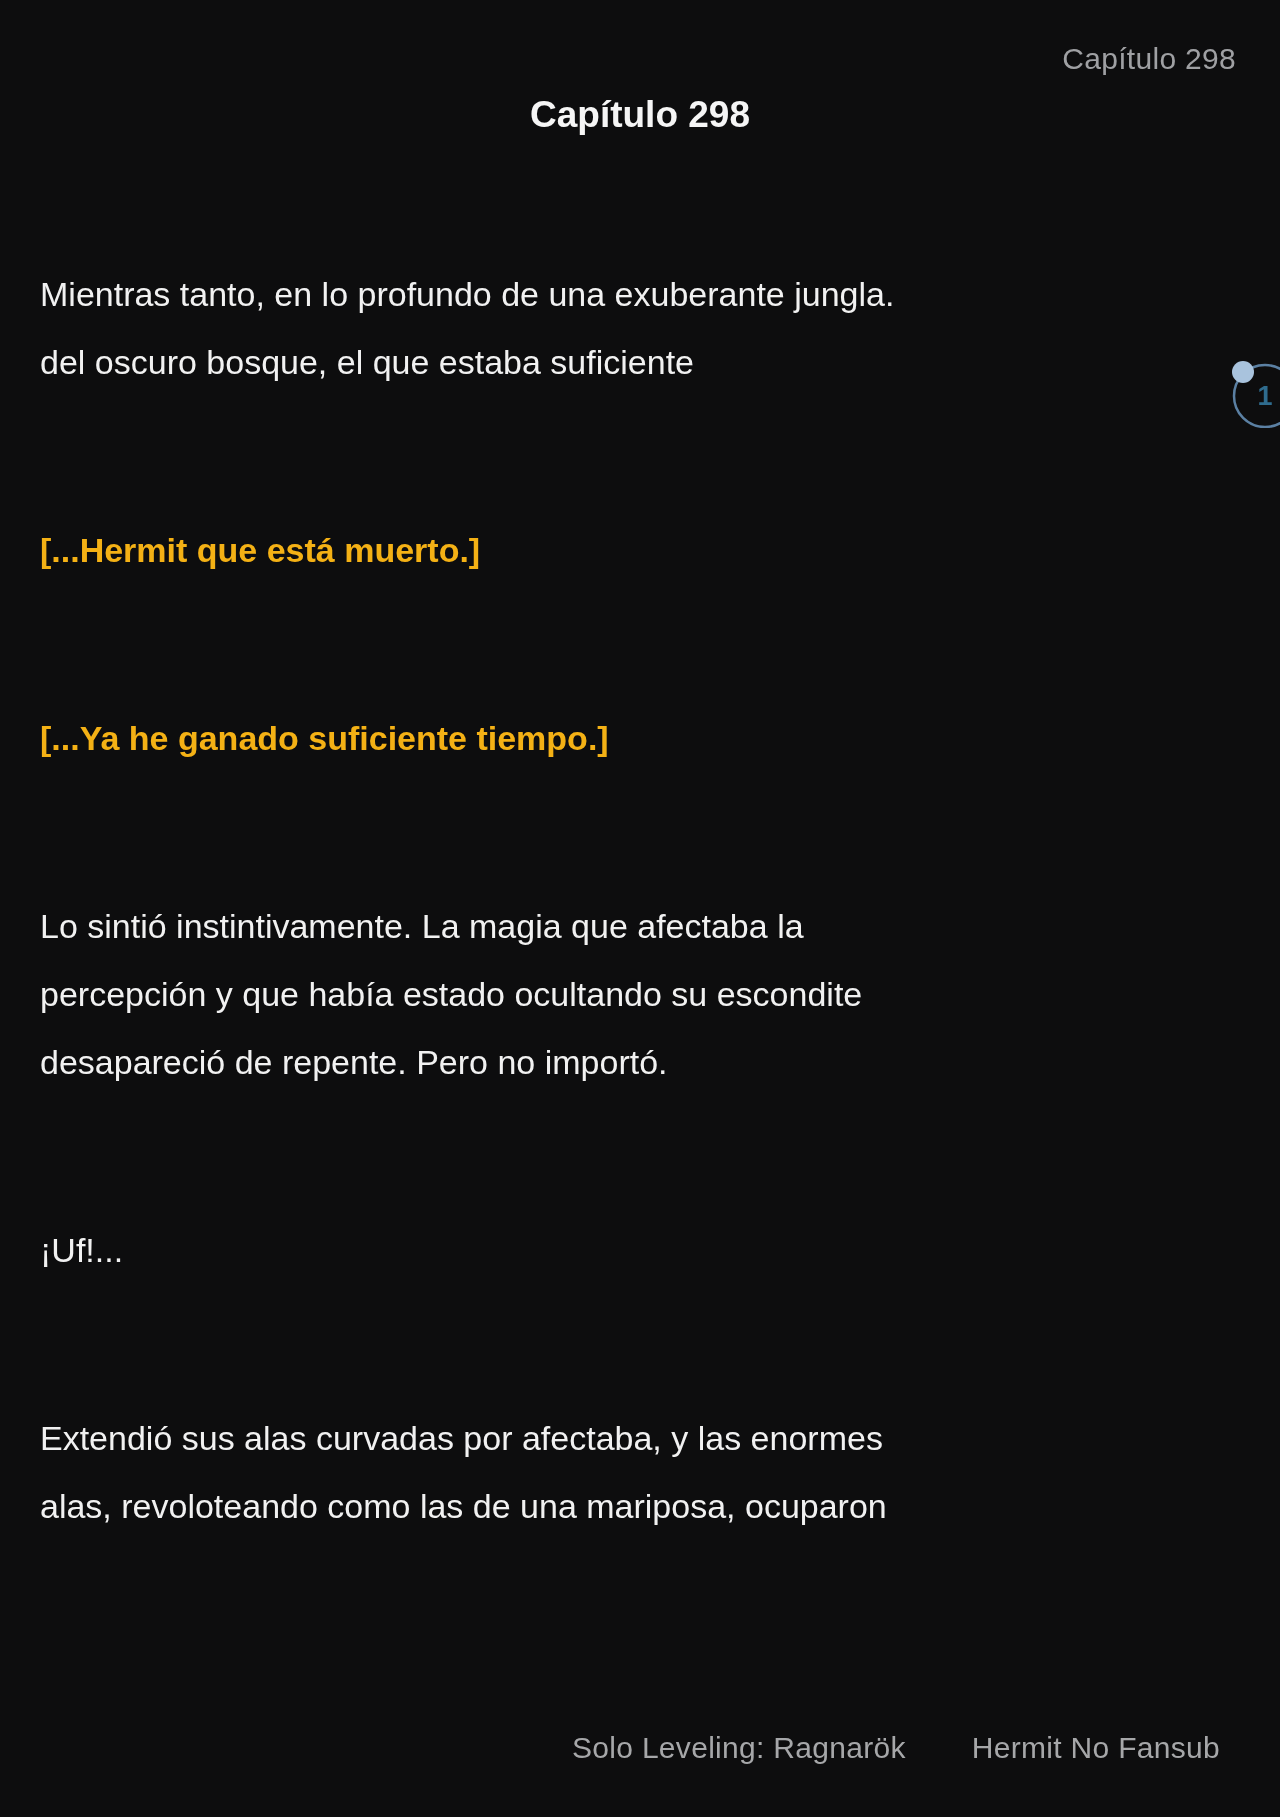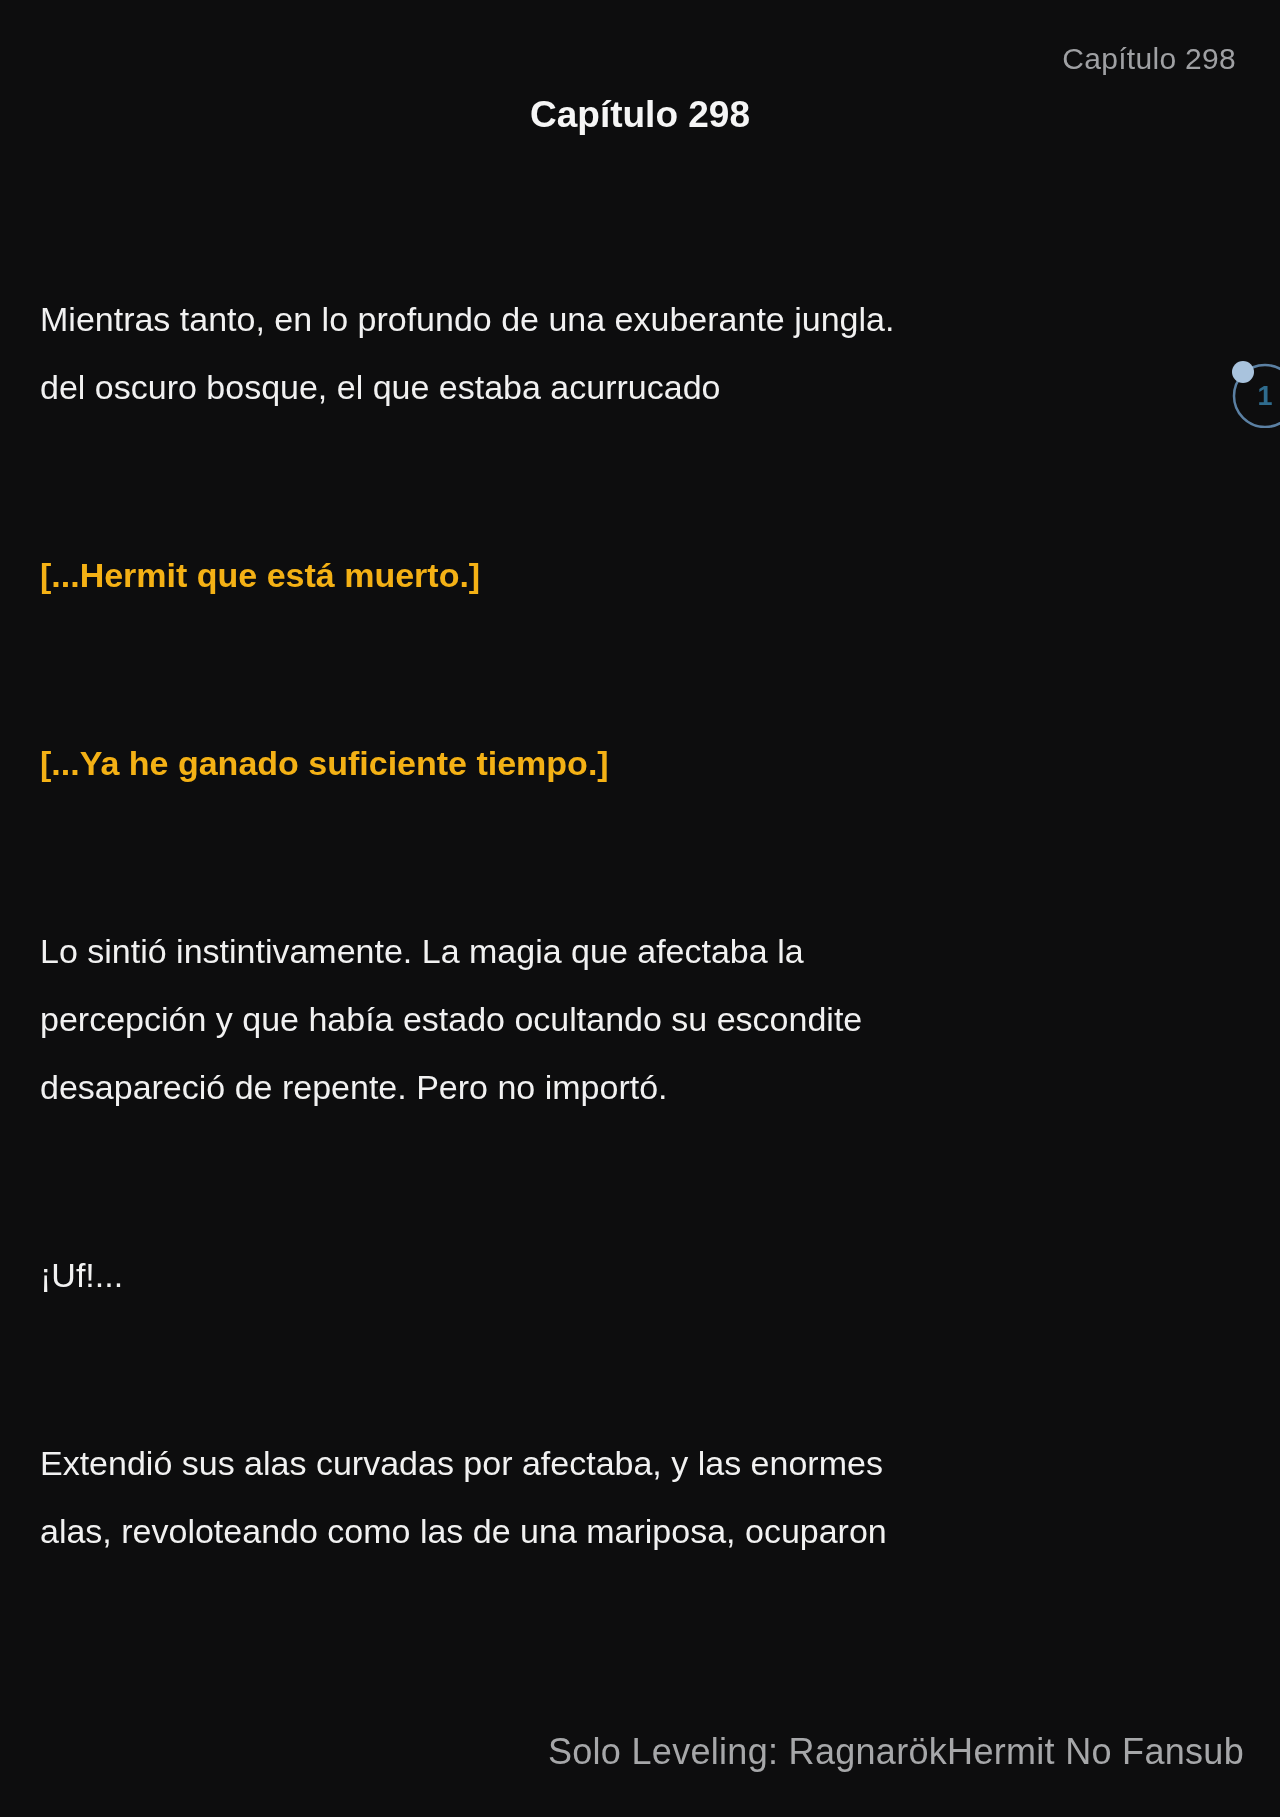--- a/index.html
+++ b/index.html
@@ -27,21 +27,21 @@
     top: 94px;
     left: 0;
     width: 100%;
     text-align: center;
     font-size: 37px;
     font-weight: 700;
     color: #f5f5f5;
   }
   .content {
     position: absolute;
-    top: 285px;
+    top: 260px;
     left: 40px;
     right: 36px;
   }
   .para {
     margin: 0 0 120px 0;
     font-size: 34px;
     line-height: 68px;
     color: #f1f1f1;
   }
   .para .line {
@@ -63,39 +63,40 @@
   }
   .annotation-badge text {
     font-family: "Liberation Sans", sans-serif;
     font-size: 27px;
     font-weight: 700;
     fill: #2f6c8e;
   }
   .page-footer {
     position: absolute;
     top: 1731px;
-    right: 36px;
+    right: 60px;
     display: flex;
-    font-size: 36px;
+    gap: 66px;
+    font-size: 30px;
     color: #a6a7a9;
     letter-spacing: 0.3px;
   }
 </style>
 </head>
 <body>
 
 <div class="running-header">Capítulo 298</div>
 
 <div class="chapter-title">Capítulo 298</div>
 
 <div class="content">
 
   <div class="para">
     <div class="line">Mientras tanto, en lo profundo de una exuberante jungla.</div>
-    <div class="line">del oscuro bosque, el que estaba acurrucado</div>
+    <div class="line">del oscuro bosque, el que estaba suficiente</div>
   </div>
 
   <div class="para dialogue">
     <div class="line">[...Hermit que está muerto.]</div>
   </div>
 
   <div class="para dialogue">
     <div class="line">[...Ya he ganado suficiente tiempo.]</div>
   </div>
 

